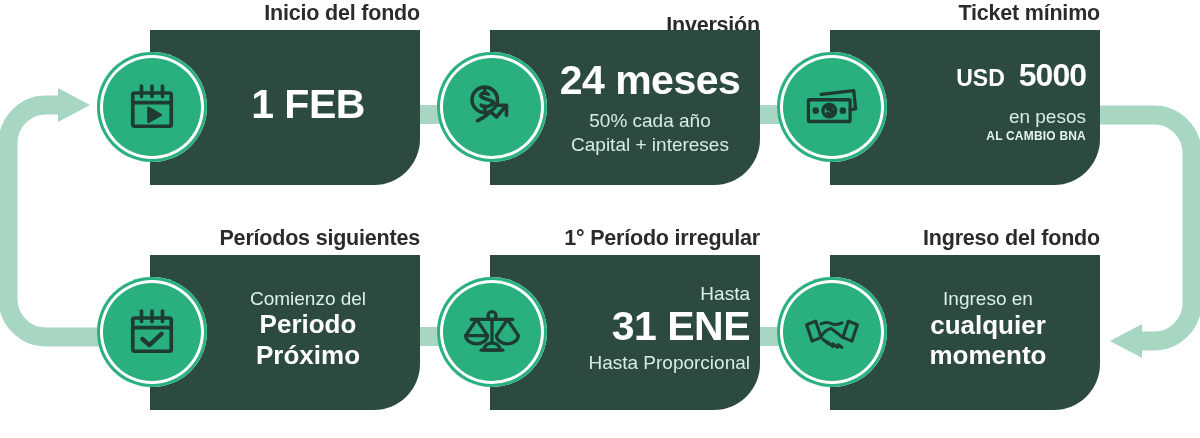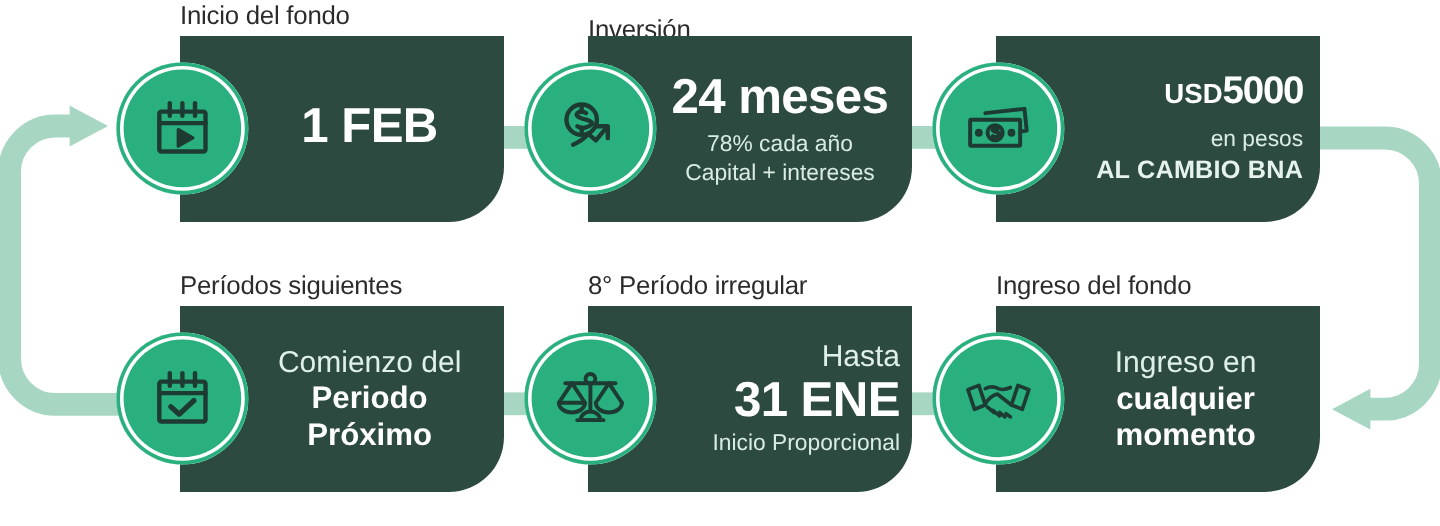--- a/index.html
+++ b/index.html
@@ -36,24 +36,24 @@
   
   .card {
     position: absolute;
     background: #2c4a40;
     border-bottom-right-radius: 46px;
   }
   .card-title {
     position: absolute;
     color: #2b2b2b;
     font-size: 21.5px;
-    font-weight: normal;
+    font-weight: bold;
     letter-spacing: -0.2px;
     white-space: nowrap;
-    text-align: left;
+    text-align: right;
     line-height: 1;
   }
   .badge {
     position: absolute;
     border-radius: 50%;
     background: #29b07e;
     box-shadow: inset 0 0 0 3px #29b07e, inset 0 0 0 6px #ffffff;
     display: flex;
     align-items: center;
     justify-content: center;
@@ -66,49 +66,49 @@
     color: #ffffff;
     line-height: 1.12;
   }
   .l-big {
     font-size: 41px;
     font-weight: bold;
     letter-spacing: -0.5px;
     white-space: nowrap;
   }
   .l-mid {
-    font-size: 25px;
+    font-size: 19px;
     font-weight: normal;
     color: #dff0e8;
     white-space: nowrap;
   }
   .l-midb {
     font-size: 26px;
     font-weight: bold;
     color: #ffffff;
     white-space: nowrap;
   }
   .l-small {
     font-size: 19px;
     font-weight: normal;
     color: #d9ece3;
     white-space: nowrap;
   }
   .l-smallb {
-    font-size: 21px;
+    font-size: 12px;
     font-weight: bold;
     color: #e6f3ec;
     letter-spacing: 0.2px;
     white-space: nowrap;
   }
   .usd-row {
     display: flex;
     align-items: baseline;
     justify-content: flex-end;
-    gap: 0;
+    gap: 14px;
     white-space: nowrap;
   }
   .usd-word {
     font-size: 23px;
     font-weight: bold;
     color: #ffffff;
   }
   .usd-num {
     font-size: 32px;
     font-weight: bold;
@@ -168,24 +168,25 @@
         <path d="M 28 18 q -5 -3 -8 0 t 8 6 t 0 7 q -4 2 -8 -1"></path>
         <line x1="24" y1="13" x2="24" y2="17"></line>
         <line x1="24" y1="31" x2="24" y2="35"></line>
         <path d="M 16 47 q 9 -4 14 -10 l 7 6 l 10 -12"></path>
         <polyline points="37,30 48,30 48,41"></polyline>
       </svg>
     </span>
   </div>
   <div class="card-body ta-c" style="left:550px; top:58px; width:200px;">
     <div class="l-big">24 meses</div>
-    <div class="l-small" style="margin-top:6px;">78% cada año</div>
+    <div class="l-small" style="margin-top:6px;">50% cada año</div>
     <div class="l-small" style="margin-top:3px;">Capital + intereses</div>
   </div>
 
+  <div class="card-title" style="left:830px; top:3px; width:270px;">Ticket mínimo</div>
   <div class="card" style="left:830px; top:30px; width:270px; height:155px;"></div>
   <div class="badge" style="left:777px; top:52px; width:110px; height:110px;">
     <span>
       <svg width="58" height="58" viewBox="0 0 64 64" fill="none" stroke="#1e3b33" stroke-width="3.6" stroke-linecap="round" stroke-linejoin="round">
         <path d="M 20 18 L 56 14 L 58 34 L 52 35"></path>
         <rect x="6" y="24" width="46" height="24" rx="1"></rect>
         <circle cx="29" cy="36" r="7"></circle>
         <path d="M 31.5 32.8 q -3 -1.6 -4.6 0 t 4.6 3.2 t 0 3.4 q -2.4 1.2 -4.6 -0.4"></path>
         <line x1="29" y1="30" x2="29" y2="31.5"></line>
         <line x1="29" y1="40.5" x2="29" y2="42"></line>
@@ -216,41 +217,41 @@
         <polyline points="21,40 29,47 43,34" stroke-width="5"></polyline>
       </svg>
     </span>
   </div>
   <div class="card-body ta-c" style="left:208px; top:288px; width:200px;">
     <div class="l-mid">Comienzo del</div>
     <div class="l-midb" style="margin-top:1px;">Periodo</div>
     <div class="l-midb" style="margin-top:2px;">Próximo</div>
   </div>
 
-  <div class="card-title" style="left:490px; top:228px; width:270px;">8° Período irregular</div>
+  <div class="card-title" style="left:490px; top:228px; width:270px;">1° Período irregular</div>
   <div class="card" style="left:490px; top:255px; width:270px; height:155px;"></div>
   <div class="badge" style="left:437px; top:277px; width:110px; height:110px;">
     <span>
       <svg width="58" height="58" viewBox="0 0 64 64" fill="none" stroke="#1e3b33" stroke-width="3.6" stroke-linecap="round" stroke-linejoin="round">
         <circle cx="32" cy="14" r="4.5"></circle>
         <line x1="32" y1="18.5" x2="32" y2="44"></line>
         <line x1="9" y1="18" x2="55" y2="18"></line>
         <path d="M 3 36 L 15 18 L 27 36 Z" fill="none"></path>
         <path d="M 3 36 a 12 9 0 0 0 24 0"></path>
         <path d="M 37 36 L 49 18 L 61 36"></path>
         <path d="M 37 36 a 12 9 0 0 0 24 0"></path>
         <path d="M 23 52 a 9 8 0 0 1 18 0 Z"></path>
         <line x1="20" y1="52" x2="44" y2="52"></line>
       </svg>
     </span>
   </div>
   <div class="card-body ta-r" style="left:540px; top:283px; width:210px;">
     <div class="l-mid">Hasta</div>
     <div class="l-big" style="margin-top:0;">31 ENE</div>
-    <div class="l-small" style="margin-top:2px;">Inicio Proporcional</div>
+    <div class="l-small" style="margin-top:2px;">Hasta Proporcional</div>
   </div>
 
   <div class="card-title" style="left:830px; top:228px; width:270px;">Ingreso del fondo</div>
   <div class="card" style="left:830px; top:255px; width:270px; height:155px;"></div>
   <div class="badge" style="left:777px; top:277px; width:110px; height:110px;">
     <span>
       <svg width="58" height="58" viewBox="0 0 64 64" fill="none" stroke="#1e3b33" stroke-width="3.4" stroke-linecap="round" stroke-linejoin="round">
         <path d="M 4 24 L 14 20 L 20 38 L 10 42 Z"></path>
         <path d="M 60 24 L 50 20 L 44 38 L 54 42 Z"></path>
         <path d="M 20 23 q 6 -3 12 0 q 5 2 11 -1"></path>

